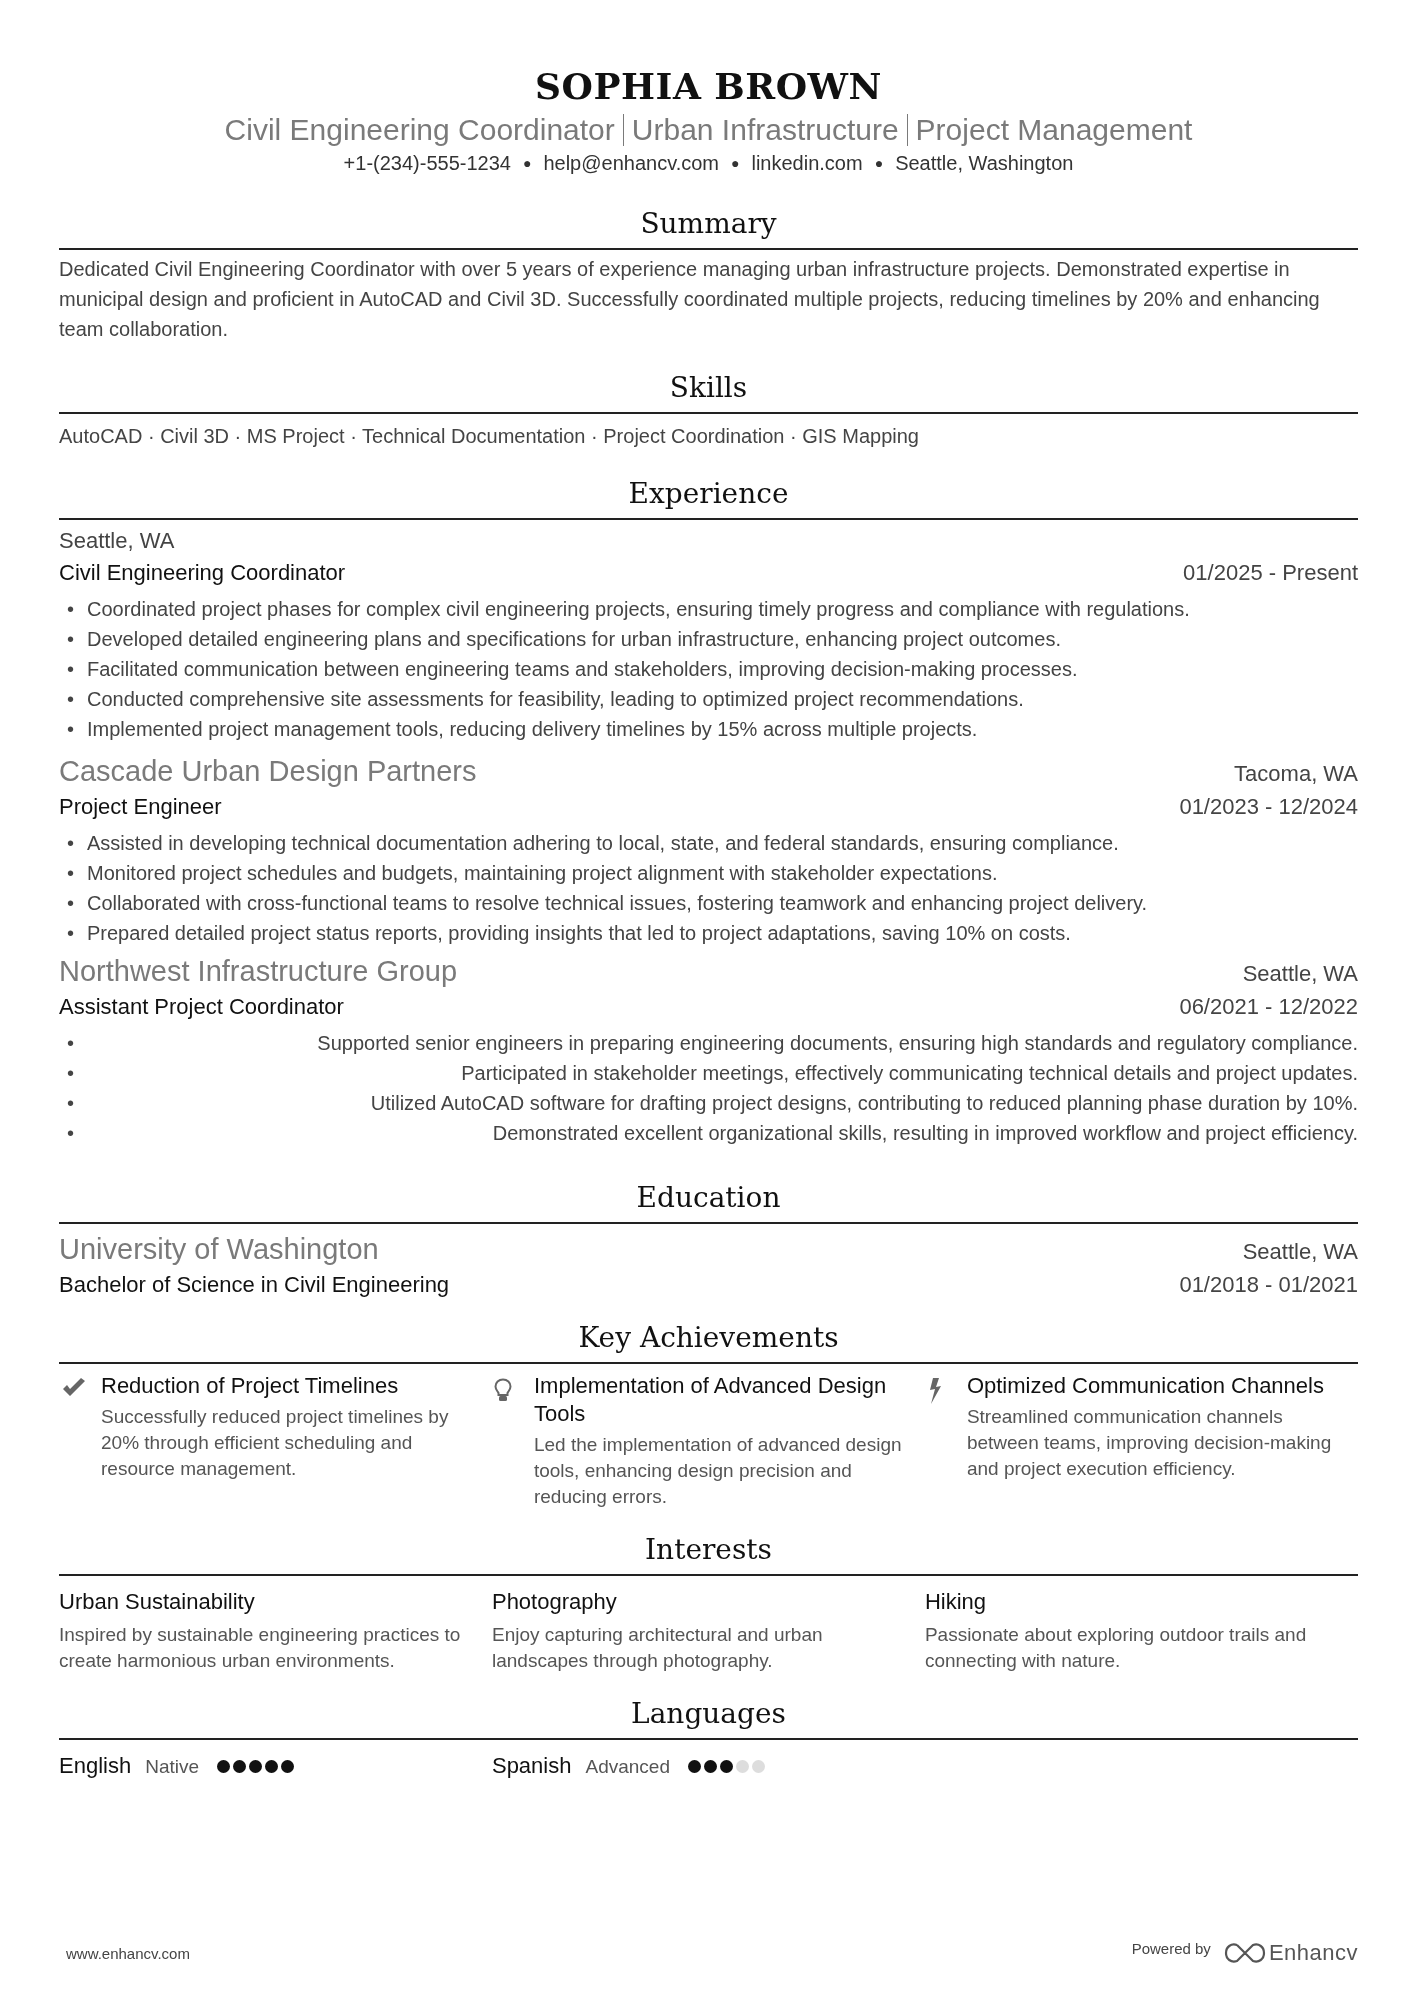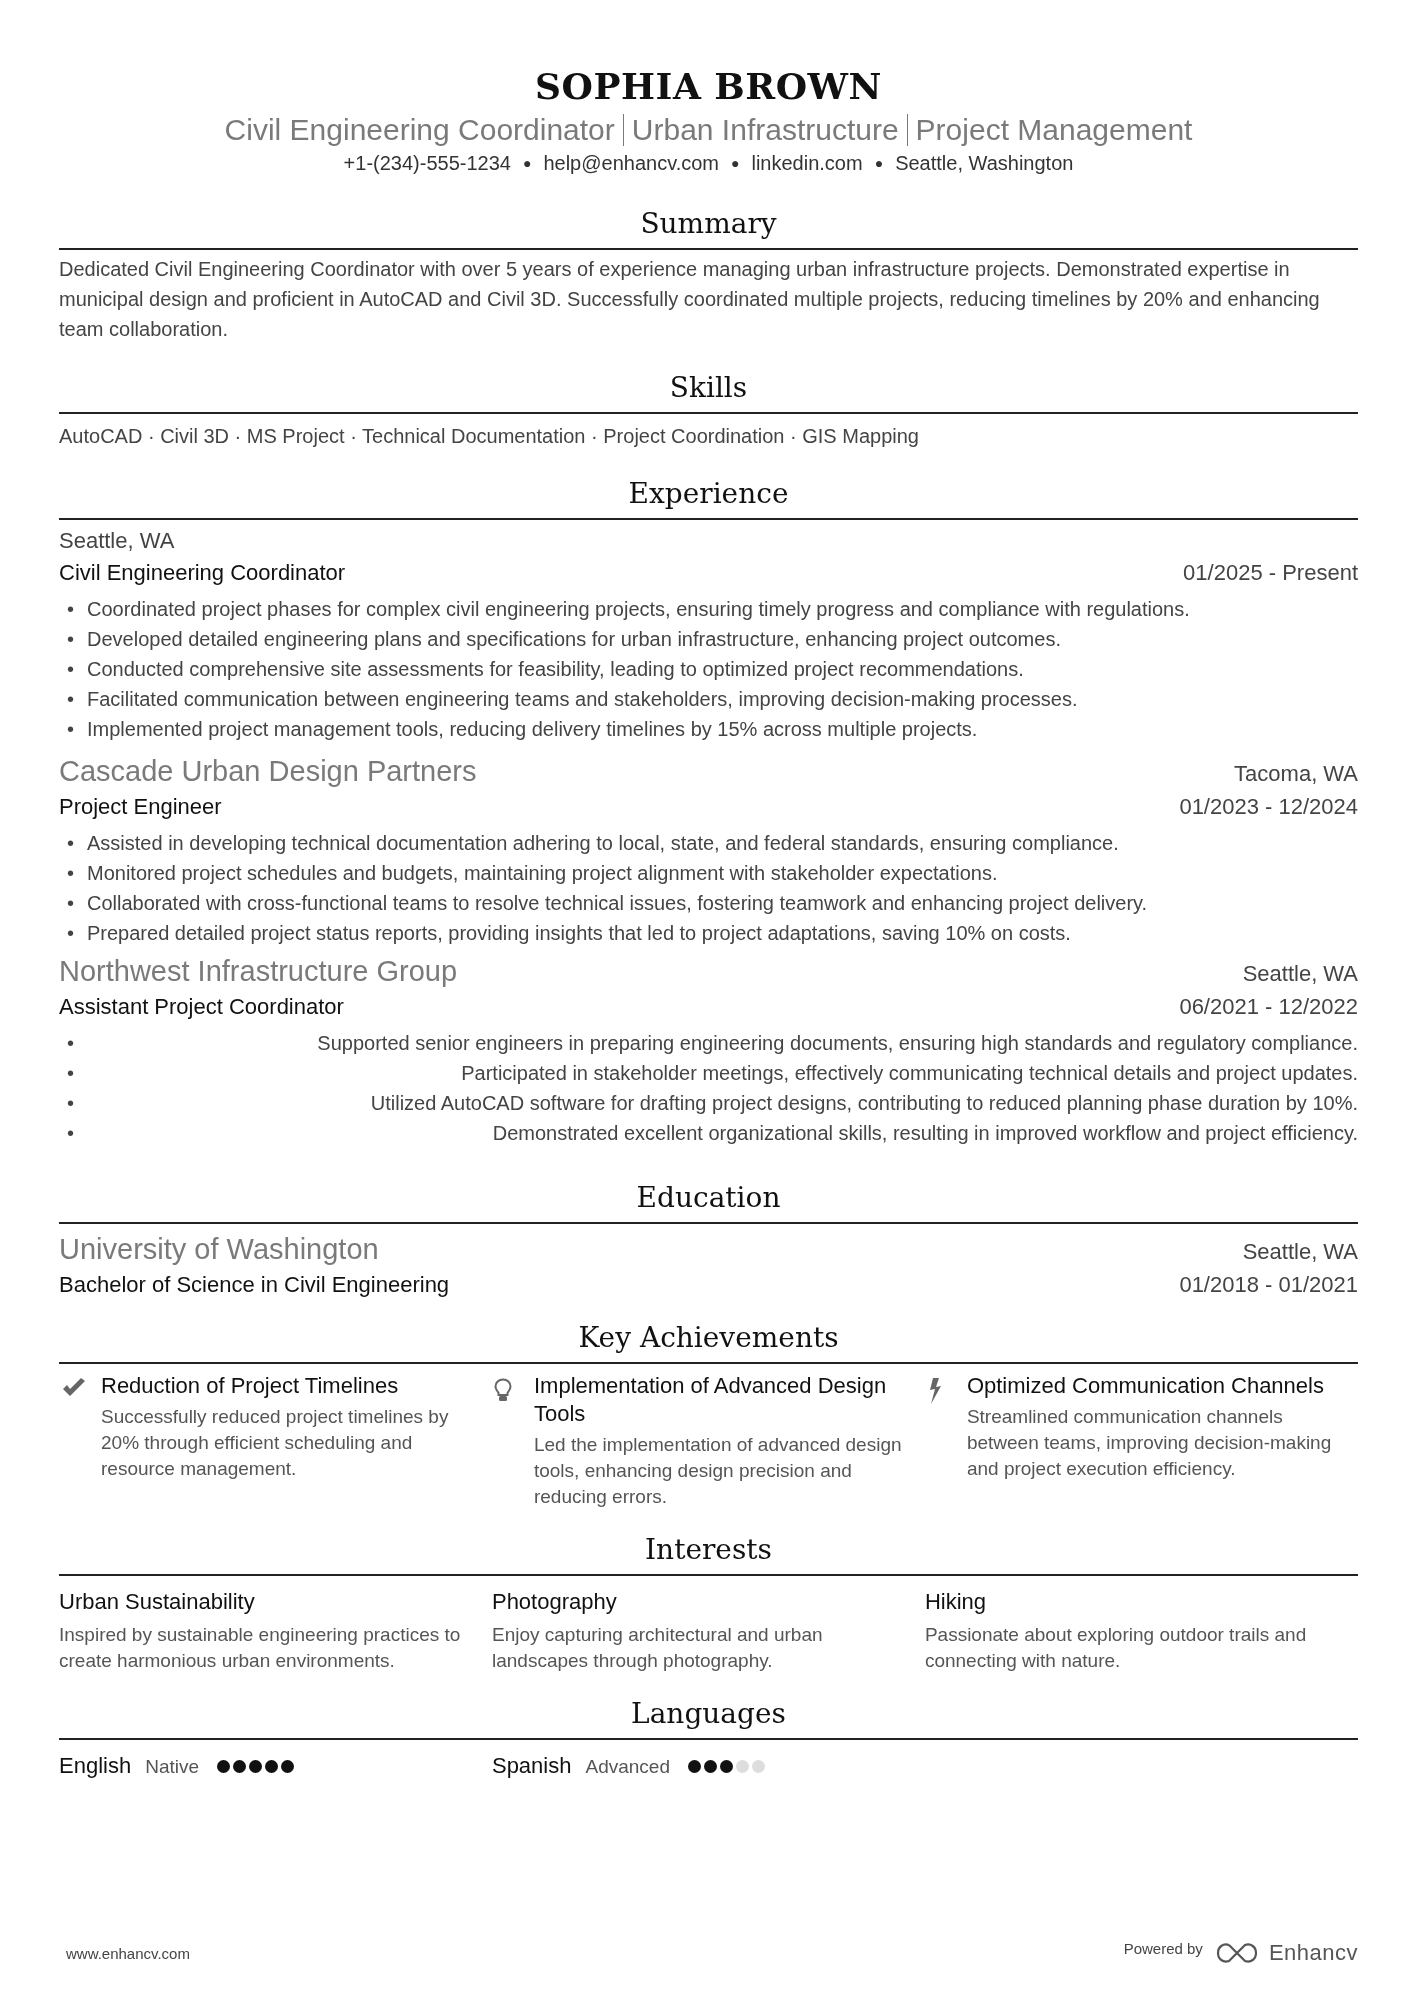--- a/index.html
+++ b/index.html
@@ -45,21 +45,21 @@
     .lang { width: 33.33%; display: flex; align-items: baseline; }
     .lang-name { font-size: 22px; color: #111111; line-height: 32px; }
     .lang-level { font-size: 19px; color: #555555; margin-left: 14px; }
     .dots { margin-left: 18px; display: inline-flex; gap: 3px; align-self: center; }
     .dotc { width: 13px; height: 13px; border-radius: 50%; background: #111111; display: inline-block; }
     .dotc.off { background: #dddddd; }
 
     .footer { position: absolute; left: 66px; right: 52px; top: 1940px; display: flex; justify-content: space-between; align-items: center; }
     .footer-url { font-size: 15px; color: #444444; }
     .powered { display: flex; gap: 12px; font-size: 15px; color: #444444; }
-    .brand { display: flex; align-items: center; gap: 10px; font-size: 22px; color: #555555; letter-spacing: 0.5px; }
+    .brand { display: flex; align-items: center; gap: 2px; font-size: 22px; color: #555555; letter-spacing: 0.5px; }
   </style>
 </head>
 <body>
 
 <div class="page">
 
   <div class="header">
     <div class="name">SOPHIA BROWN</div>
     <div class="subtitle">
       <span>Civil Engineering Coordinator</span><span class="sep"></span><span>Urban Infrastructure</span><span class="sep"></span><span>Project Management</span>
@@ -89,22 +89,22 @@
       <div class="row">
         <span class="location">Seattle, WA</span>
       </div>
       <div class="row">
         <span class="role">Civil Engineering Coordinator</span>
         <span class="dates">01/2025 - Present</span>
       </div>
       <ul class="bullets">
         <li>Coordinated project phases for complex civil engineering projects, ensuring timely progress and compliance with regulations.</li>
         <li>Developed detailed engineering plans and specifications for urban infrastructure, enhancing project outcomes.</li>
+        <li>Facilitated communication between engineering teams and stakeholders, improving decision-making processes.</li>
         <li>Conducted comprehensive site assessments for feasibility, leading to optimized project recommendations.</li>
-        <li>Facilitated communication between engineering teams and stakeholders, improving decision-making processes.</li>
         <li>Implemented project management tools, reducing delivery timelines by 15% across multiple projects.</li>
       </ul>
     </div>
 
     <div class="exp-item" style="margin-top: 8px;">
       <div class="row">
         <span class="company">Cascade Urban Design Partners</span>
         <span class="location">Tacoma, WA</span>
       </div>
       <div class="row">

